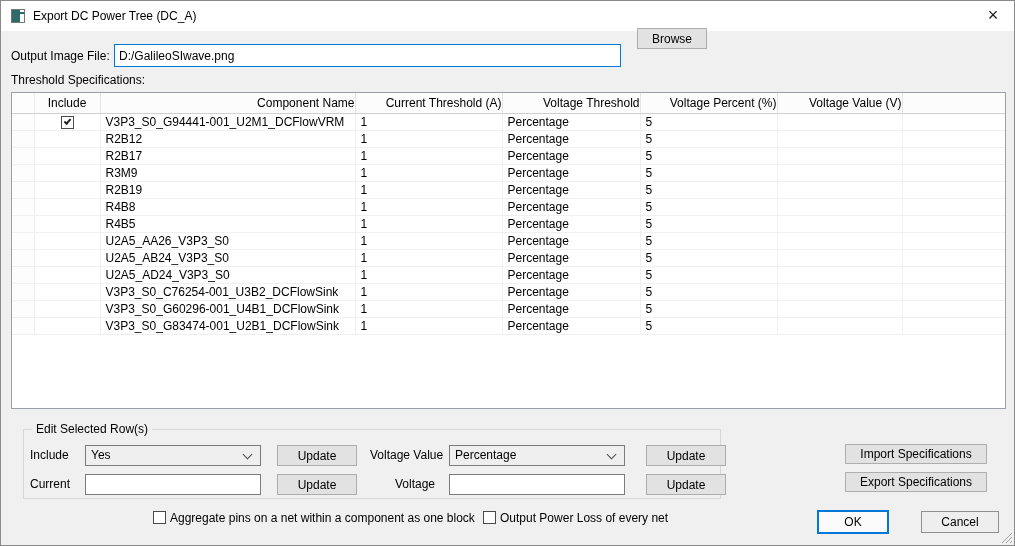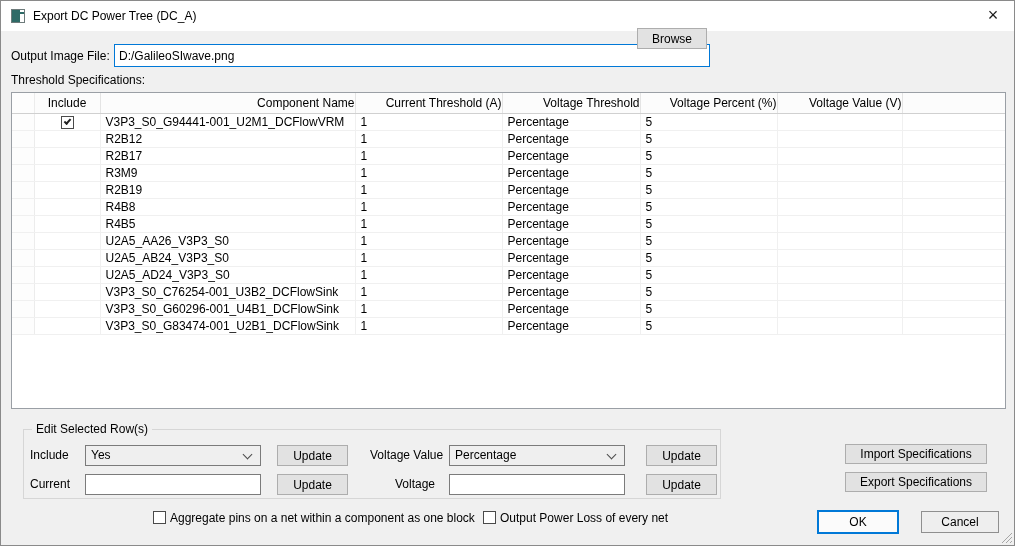--- a/index.html
+++ b/index.html
@@ -39,21 +39,21 @@
   .close-btn {
     position: absolute; right: 10px; top: 3px;
     width: 22px; height: 22px;
     text-align: center; line-height: 22px;
     font-size: 18px; color: #1a1a1a; cursor: pointer;
   }
   
   .lbl { position: absolute; white-space: nowrap; }
   .output-label { left: 10px; top: 48px; }
   .output-input {
-    position: absolute; left: 113px; top: 43px; width: 596px; height: 23px;
+    position: absolute; left: 113px; top: 43px; width: 507px; height: 23px;
     border: 1px solid #0078d7; background: #fff;
     font-family: inherit; font-size: 12px; padding: 0 4px; outline: none;
   }
   .btn {
     position: absolute;
     background: #e2e2e2; border: 1px solid #adadad;
     font-family: inherit; font-size: 12px; text-align: center;
     cursor: pointer; padding: 0;
   }
   .browse-btn { left: 636px; top: 27px; width: 70px; height: 21px; }
@@ -113,30 +113,30 @@
     position: absolute; right: 9px; top: 5px;
     width: 7px; height: 7px;
     border-right: 1.5px solid #4c4c4c; border-bottom: 1.5px solid #4c4c4c;
     transform: rotate(45deg);
   }
   .txt-input {
     position: absolute; height: 21px; width: 176px;
     background: #fff; border: 1px solid #7b7b7b;
     font-family: inherit; font-size: 12px; padding: 0 4px; outline: none;
   }
-  .upd { width: 71px; height: 21px; }
+  .upd { width: 80px; height: 21px; }
   .side-btn { left: 844px; width: 142px; height: 20px; }
   
   .foot-cb {
     position: absolute; width: 13px; height: 13px; top: 510px;
     background: #fff; border: 1px solid #4a4a4a; cursor: pointer;
   }
   .foot-lbl { position: absolute; top: 510px; white-space: nowrap; }
   .ok-btn {
-    left: 816px; top: 509px; width: 82px; height: 24px;
+    left: 816px; top: 509px; width: 72px; height: 24px;
     border: 2px solid #0078d7; background: #fbfbfb;
   }
   .cancel-btn { left: 920px; top: 510px; width: 78px; height: 22px; border-color: #8f8f8f; background: #eeeeee; }
   .resize-grip { position: absolute; right: 1px; bottom: 1px; width: 13px; height: 13px; }
 </style>
 </head>
 <body>
 
 <div class="window">
 

